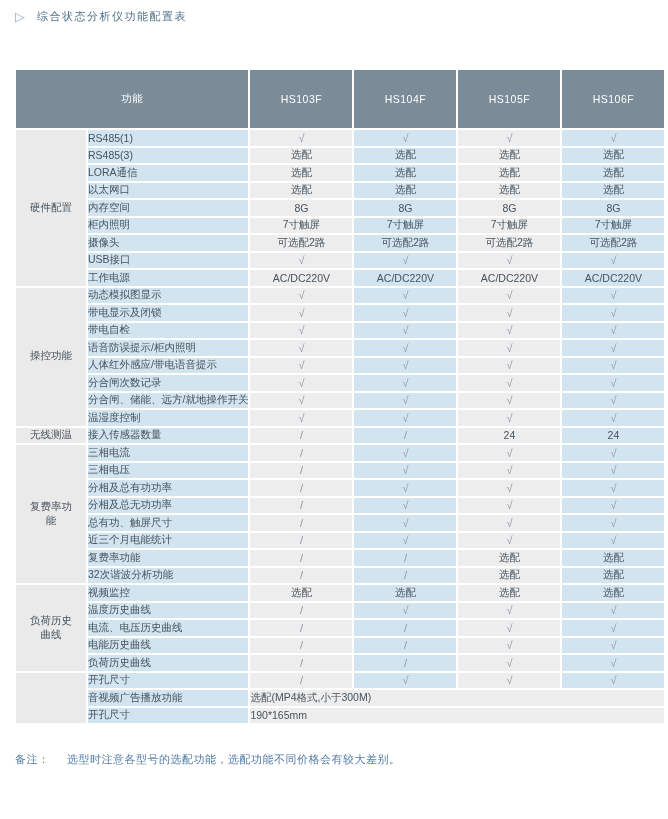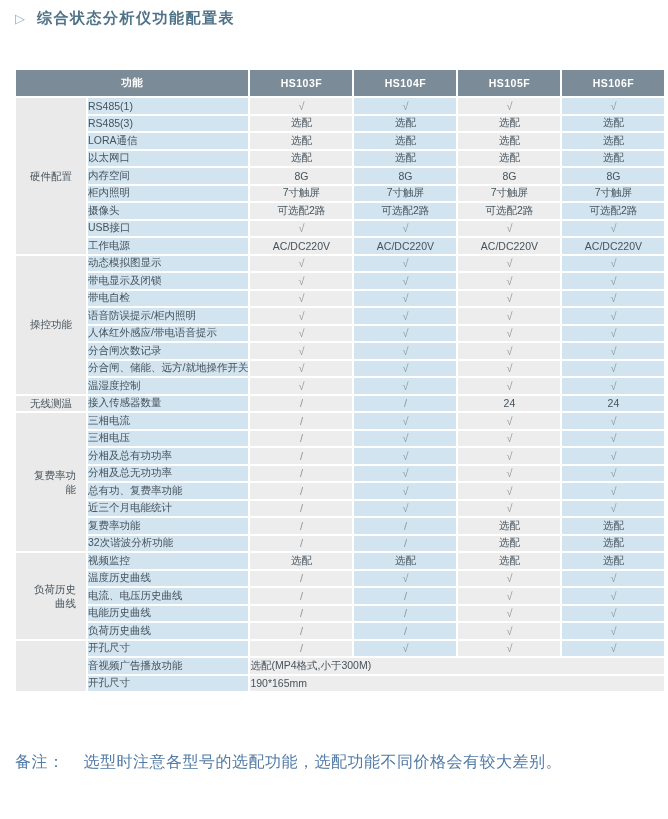--- a/index.html
+++ b/index.html
@@ -14,67 +14,67 @@
   .title-row {
     position: absolute; top: 9px; left: 15px;
     display: flex; align-items: center;
   }
   .tri {
     color: var(--icon, #8ab1cd);
     font-size: 13px; line-height: 1;
     margin-right: 12px;
   }
   .page-title {
-    font-size: 15px; font-weight: bold;
+    font-size: 11px; font-weight: normal;
     color: var(--title, #4f7287);
     letter-spacing: 1.5px;
     text-align: right;
   }
 
   table.config {
     position: absolute; top: 68px; left: 14px;
     border-collapse: separate; border-spacing: 2px;
     background: #ffffff; table-layout: fixed;
   }
   col.c-group { width: 70px; }
   col.c-feature { width: 150px; }
   col.c-model { width: 102px; }
 
   thead th {
     background: var(--header-bg, #7b8c98);
-    color: #ffffff; font-weight: bold;
-    font-size: 10.5px; height: 26px; padding: 0;
+    color: #ffffff; font-weight: normal;
+    font-size: 10.5px; height: 26px; padding: 16px;
     letter-spacing: 0.5px;
   }
   td {
     height: 15.5px; padding: 0;
     font-size: 10.5px; text-align: center;
     color: var(--text, #46535c);
     overflow: hidden; white-space: nowrap;
   }
   td.group { background: var(--group-bg, #eaeaea); white-space: normal; }
   td.group .glabel {
     display: inline-block; max-width: 50px;
-    text-align: right; line-height: 1.35; white-space: normal;
+    text-align: center; line-height: 1.35; white-space: normal; font-family: Liberation Mono, monospace;
   }
   td.feature {
     background: var(--cell-blue, #d2e4ef);
     text-align: left; padding-left: 0;
   }
   td.v0 { background: var(--cell-gray, #ededed); }
   td.v1 { background: var(--cell-blue, #d2e4ef); }
   td.sym { color: var(--symbol, #8d99a3); font-size: 11px; }
   td.span-cell {
     background: var(--cell-gray, #ededed);
     text-align: left; 
   }
 
   .note {
     position: absolute; left: 15px; top: 752px;
-    font-size: 16px; color: var(--note, #527ba6);
+    font-size: 11px; color: var(--note, #527ba6);
     letter-spacing: 0.5px;
   }
   .note .note-text { margin-left: 14px; }
 </style>
 </head>
 <body>
 
 <div class="page">
 
   <div class="title-row">
@@ -253,21 +253,21 @@
           <td class="v1 sym">√</td>
         </tr>
         <tr>
           <td class="feature">分相及总无功功率</td>
           <td class="v0 sym">/</td>
           <td class="v1 sym">√</td>
           <td class="v0 sym">√</td>
           <td class="v1 sym">√</td>
         </tr>
         <tr>
-          <td class="feature">总有功、复费率功能</td>
+          <td class="feature">总有功、触屏尺寸</td>
           <td class="v0 sym">/</td>
           <td class="v1 sym">√</td>
           <td class="v0 sym">√</td>
           <td class="v1 sym">√</td>
         </tr>
         <tr>
           <td class="feature">近三个月电能统计</td>
           <td class="v0 sym">/</td>
           <td class="v1 sym">√</td>
           <td class="v0 sym">√</td>

